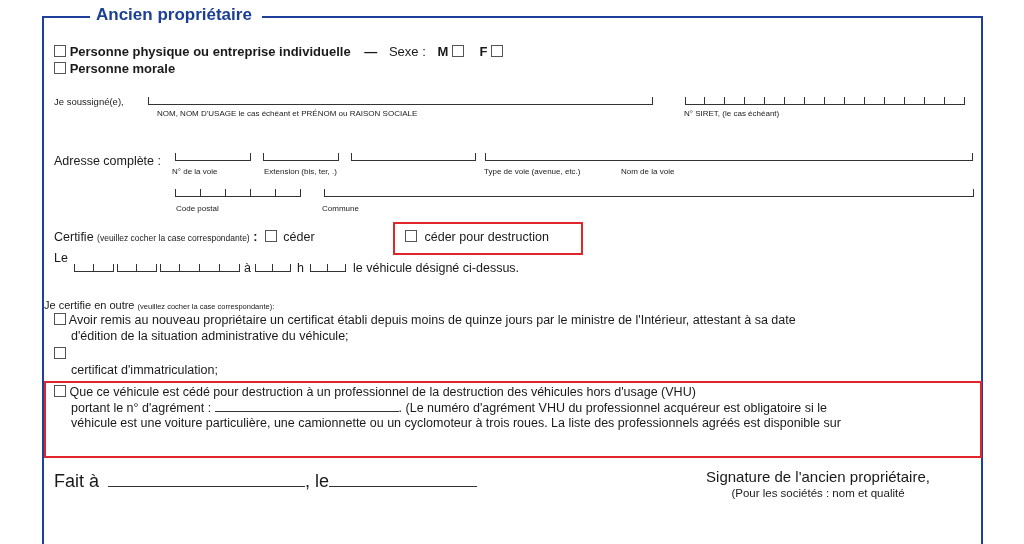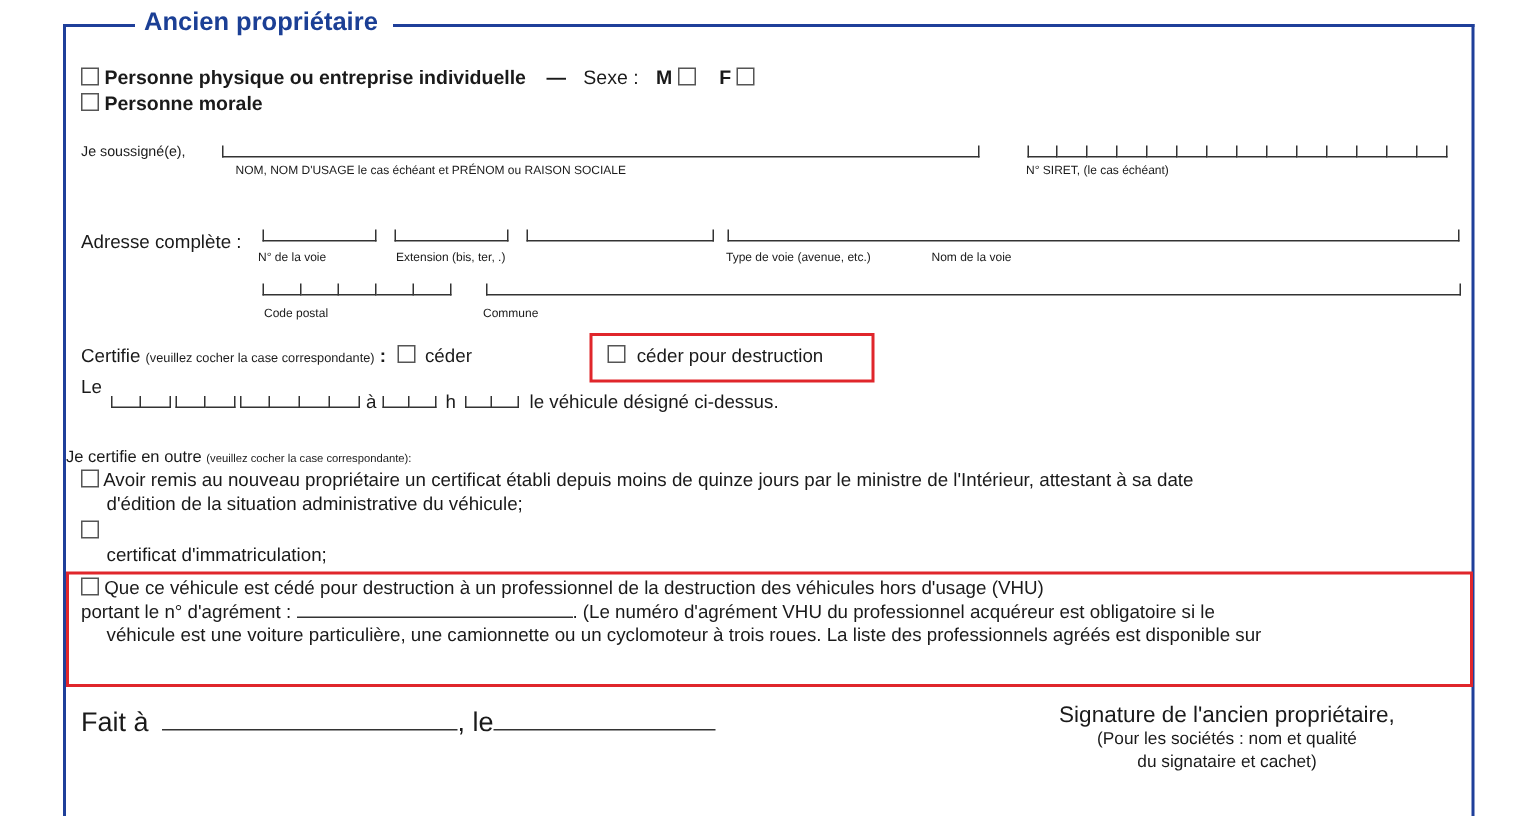--- a/index.html
+++ b/index.html
@@ -160,27 +160,26 @@
 <div class="para" style="left:54px; top:347px;">
   <span class="cb lg"></span>
   <br>
   <span style="margin-left:17px;">certificat d'immatriculation;</span>
 </div>
 
 <div class="redbox" style="left:44px; top:381px; width:938px; height:77px;"></div>
 <div class="para" style="left:54px; top:385px;">
   <span class="cb lg"></span>
   <span>Que ce véhicule est cédé pour destruction à un professionnel de la destruction des véhicules hors d'usage (VHU)</span><br>
-  <span style="">portant le n° d'agrément :</span>
+  <span style="margin-left:17px;">portant le n° d'agrément :</span>
   <span class="blank" style="width:184px;"></span><span>. (Le numéro d'agrément VHU du professionnel acquéreur est obligatoire si le</span><br>
   <span style="margin-left:17px;">véhicule est une voiture particulière, une camionnette ou un cyclomoteur à trois roues. La liste des professionnels agréés est disponible sur</span><br>
 </div>
 
 <div class="abs" style="left:54px; top:471px; font-size:18px;">
   <span>Fait à</span>
   <span class="blank" style="width:197px; margin-left:4px;"></span><span>, le</span><span class="blank" style="width:148px;"></span>
 </div>
 
 <div class="sig" style="left:668px; top:468px; width:300px;">
   <div style="font-size:15px; line-height:18px;">Signature de l'ancien propriétaire,</div>
   <div style="font-size:11.5px; line-height:15px;">(Pour les sociétés : nom et qualité</div>
-  <div style="font-size:11.5px; line-height:15px;">du signataire et cachet)</div>
 </div>
 
 </body></html>

